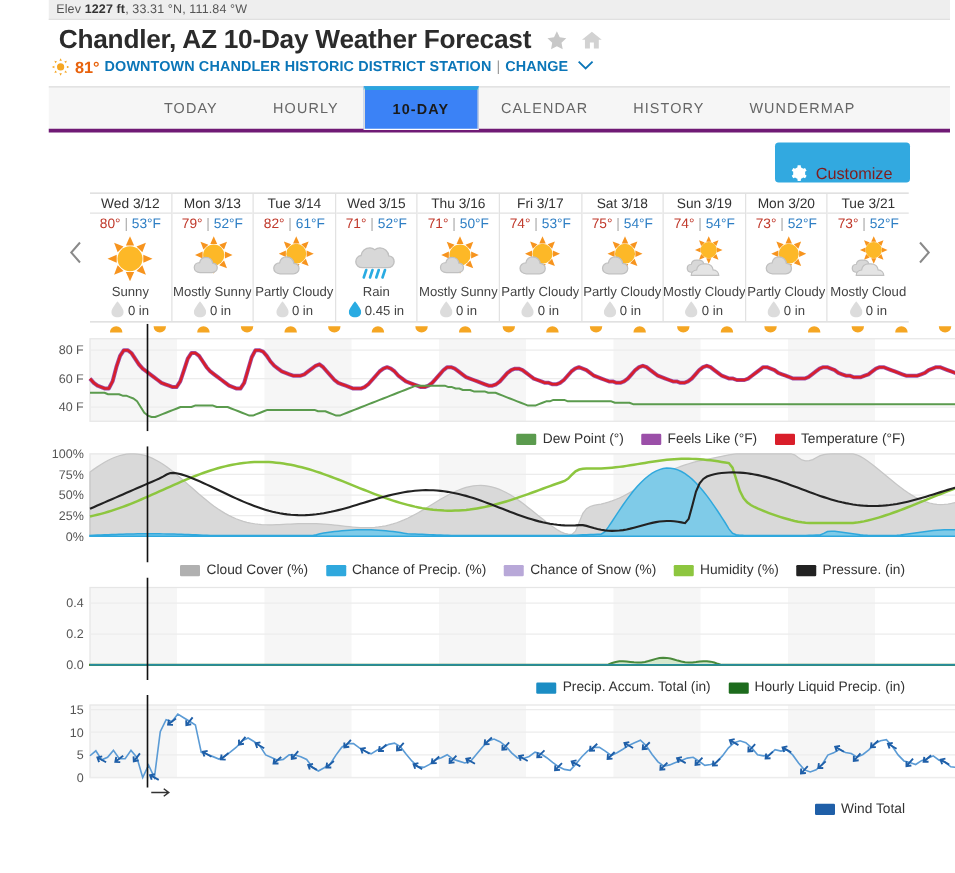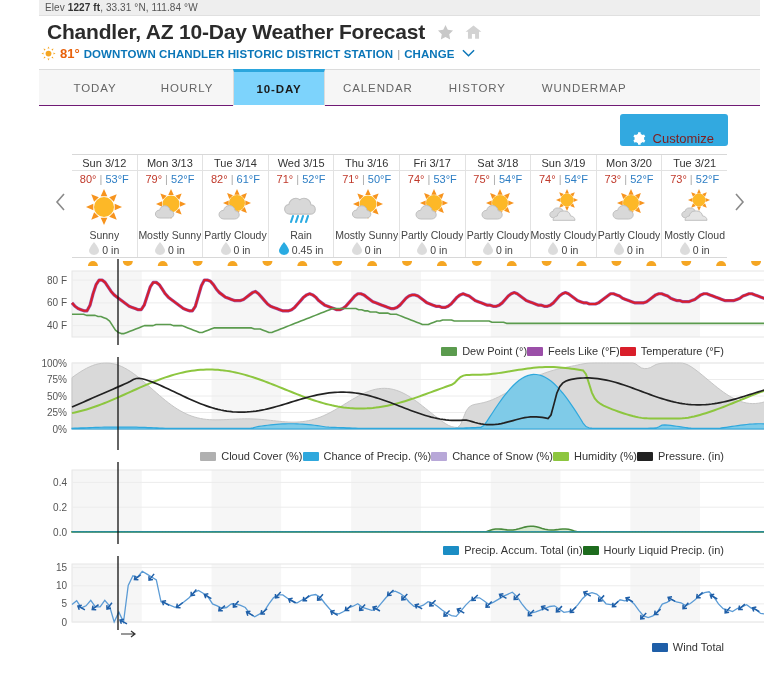--- a/index.html
+++ b/index.html
@@ -34,30 +34,30 @@
   .station-name {
     color: #0b76b8; font-weight: bold; letter-spacing: .1px; font-size: 11.5px;
   }
   .pipe { color: #999; }
   .change-link { color: #0b76b8; font-weight: bold; font-size: 11.5px; letter-spacing: .1px; }
   .caret { display:inline-block; margin-left:3px; }
 
   
   .tabs {
     margin-top: 8px; height: 37px; background: #f6f6f6;
-    border-top: 1px solid #dcdcdc; border-bottom: 1px solid #701a75;
-    display: flex; align-items: stretch; padding-left: 10px;
+    border-top: 1px solid #dcdcdc; border-bottom: 3px solid #701a75;
+    display: flex; align-items: stretch; padding-left: 10px; justify-content: center;
   }
   .tab {
     display: flex; align-items: center; justify-content: center;
     padding: 0 18px; font-size: 11.5px; color: #666; letter-spacing: .9px;
     min-width: 92px; position: relative; background: transparent;
   }
   .tab.active {
-    background: #7dd3fc; color: #1a1a1a; font-weight: bold;
+    background: #3b82f6; color: #1a1a1a; font-weight: bold;
     border-left: 1px solid #dcdcdc; border-right: 1px solid #dcdcdc;
     border-top: 3px solid #2ba6dd; margin-top: -1px; margin-bottom: -1px;
     border-bottom: 1px solid #fff;
   }
 
   
   .customize-row { height: 48px; position: relative; }
   .customize-btn {
     position: absolute; right: 32px; top: 8px;
     background: #32a9e0; color: #7f1d1d; border: none; border-radius: 3px;
@@ -97,21 +97,21 @@
   .day-precip {
     font-size: 10.5px; color: #444; margin-top: 1px;
     display: flex; align-items: center; gap: 3px; white-space: nowrap;
   }
 
   
   .chart-block { position: relative; }
   .chart-svg { display: block; }
   .legend {
     display: flex; justify-content: flex-end; align-items: center;
-    padding-right: 36px; font-size: 11px; color: #333;
+    gap: 14px; padding-right: 36px; font-size: 11px; color: #333;
   }
   .legend-item { display: flex; align-items: center; gap: 5px; white-space: nowrap; }
   .swatch { width: 16px; height: 9px; display: inline-block; border-radius: 1px; }
   .axis-label { font-size: 10px; fill: #555; font-family: "Liberation Sans", sans-serif; }
 </style>
 </head>
 <body>
 
 <div class="page">
 
@@ -185,21 +185,21 @@
           <path d="M9 1L2 9l7 8" stroke="#8a8a8a" stroke-width="1.6" fill="none"></path>
         </svg>
     </div>
     <div class="nav-arrow nav-right">
       <svg width="11" height="18" viewBox="0 0 11 18">
           <path d="M2 1l7 8-7 8" stroke="#8a8a8a" stroke-width="1.6" fill="none"></path>
         </svg>
     </div>
     <div class="days" id="days-container">
         <div class="day">
-          <div class="day-name">Sun 3/12</div>
+          <div class="day-name">Wed 3/12</div>
           <div class="day-divider"></div>
           <div class="day-temps"><span class="t-hi">80°</span> <span class="t-sep">|</span> <span class="t-lo">53°F</span></div>
           <div class="day-icon">
             <svg width="40" height="40" viewBox="0 0 40 40">
               <path d="M38 20L30.661555218641762 23.298005506340548L30.661555218641762 16.701994493659452Z" fill="#f7941e"></path>
               <path d="M32.72792206135786 32.72792206135786L25.20681593517244 29.870900051020392L29.870900051020392 25.20681593517244Z" fill="#f7941e"></path>
               <path d="M20 38L16.701994493659452 30.661555218641762L23.29800550634055 30.661555218641762Z" fill="#f7941e"></path>
               <path d="M7.272077938642145 32.72792206135786L10.12909994897961 25.206815935172443L14.79318406482756 29.870900051020392Z" fill="#f7941e"></path>
               <path d="M2 20.000000000000004L9.338444781358236 16.701994493659456L9.338444781358238 23.298005506340548Z" fill="#f7941e"></path>
               <path d="M7.272077938642141 7.272077938642145L14.793184064827557 10.12909994897961L10.12909994897961 14.79318406482756Z" fill="#f7941e"></path>

